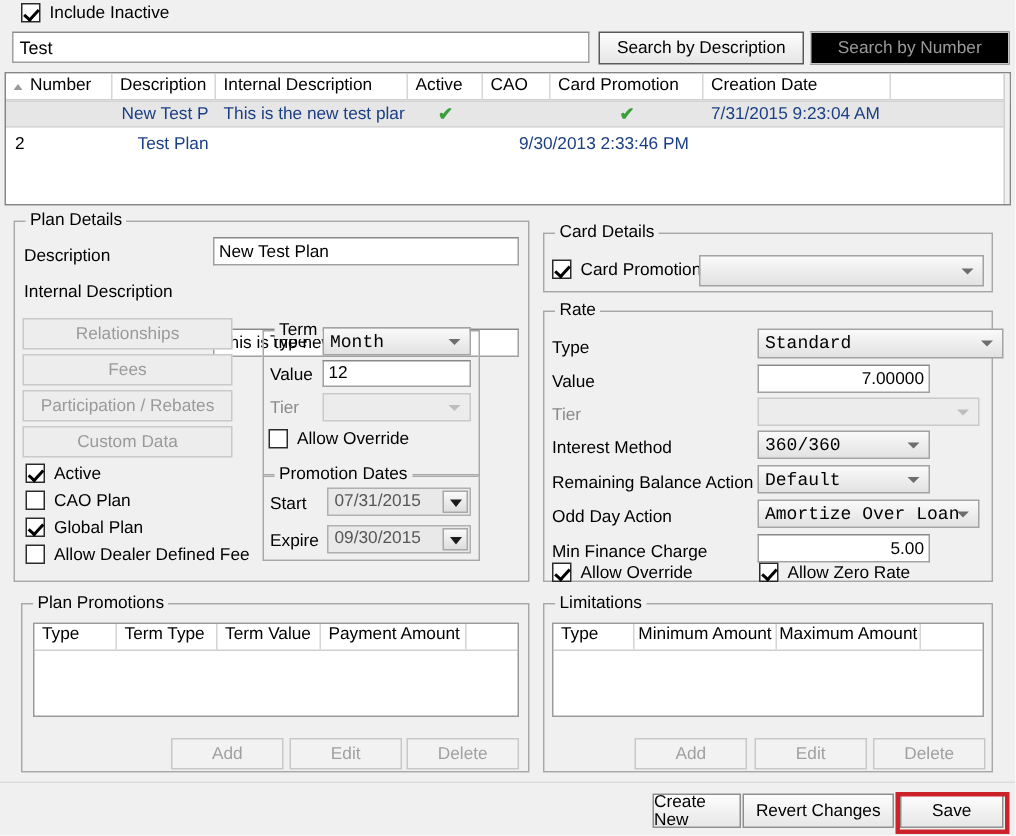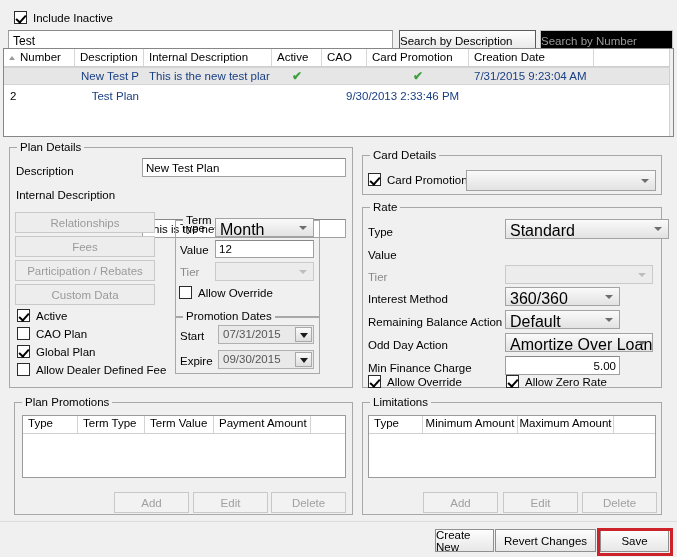--- a/index.html
+++ b/index.html
@@ -16,21 +16,21 @@
     position: relative;
     width: 677px;
     height: 557px;
     background: #f0f0f0;
     box-sizing: border-box;
     overflow: hidden;
   }
 
   
   .topbar {
-    position: absolute; left: 0; top: 9px; width: 565px; height: 48px;
+    position: absolute; left: 0; top: 0; width: 565px; height: 48px;
     background: #f0f0f0;
   }
   .chk-row {
     position: absolute; left: 14px; top: 2px;
     display: flex; align-items: center; gap: 6px;
   }
   .cb {
     width: 13px; height: 13px;
     border: 1px solid #2b2b2b;
     background: #fff;
@@ -65,21 +65,21 @@
     outline: none;
   }
   .btn {
     box-sizing: border-box;
     background: linear-gradient(#fdfdfd, #e6e6e6);
     border: 1px solid #9a9a9a;
     font-family: "Liberation Sans", sans-serif;
     font-size: 11.5px;
     color: #000;
     text-align: center;
-    display: flex; align-items: center; justify-content: flex-start;
+    display: flex; align-items: center; justify-content: center;
     cursor: default;
     user-select: none;
   }
   .btn.dark-border { border-color: #5a5a5a; }
   .btn.disabled { color: #9a9a9a; border-color: #c4c4c4; background: #000000; }
   #btn-search-desc { position: absolute; left: 399px; top: 21px; width: 137px; height: 22px; }
   #btn-search-num  { position: absolute; left: 540px; top: 21px; width: 133px; height: 22px; }
 
   
   .grid {
@@ -190,26 +190,27 @@
     color: #000;
     padding: 1px 3px;
     outline: none;
   }
   .ti.right { text-align: right; }
   .dd {
     position: absolute;
     box-sizing: border-box;
     background: linear-gradient(#fafafa, #e2e2e2);
     border: 1px solid #a3a3a3;
-    font-size: 16px;
+    font-size: 12px;
     color: #000;
     padding: 2px 18px 4px 4px;
     white-space: nowrap;
     overflow: hidden;
     cursor: default;
+    font-family: Liberation Mono, monospace;
   }
   .dd .chev {
     position: absolute; right: 6px; top: 50%;
     margin-top: -2px;
     width: 0; height: 0;
     border-left: 4px solid transparent;
     border-right: 4px solid transparent;
     border-top: 4px solid #6d6d6d;
   }
   .dd.disabled { color: #a8a8a8; background: #ececec; border-color: #cacaca; }
@@ -456,20 +457,21 @@
 
   <div class="group" style="left:362px; top:207px; width:300px; height:181px;">
     <div class="group-title">Rate</div>
   </div>
   <div class="fl" style="left:368px; top:226px">Type</div>
   <div class="dd" style="left:505px; top:219px; width:164px; height:20px;">
     <span>Standard</span>
     <span class="chev"></span>
   </div>
   <div class="fl" style="left:368px; top:249px">Value</div>
+  <input class="ti right" style="left: 505px; top: 243px; width: 115px; height: 19px;" value="7.00000">
   <div class="fl dim" style="left:368px; top:271px">Tier</div>
   <div class="dd disabled" style="left:505px; top:265px; width:148px; height:19px;">
     <span></span>
     <span class="chev"></span>
   </div>
   <div class="fl" style="left:368px; top:293px">Interest Method</div>
   <div class="dd" style="left:505px; top:287px; width:115px; height:19px;">
     <span>360/360</span>
     <span class="chev"></span>
   </div>

